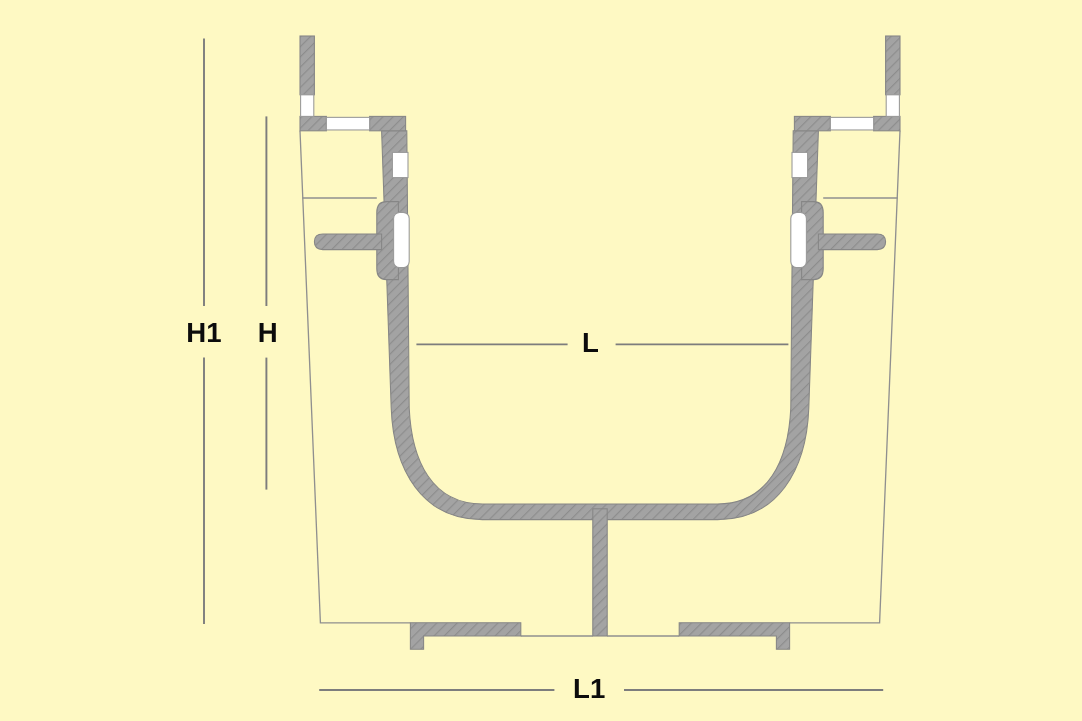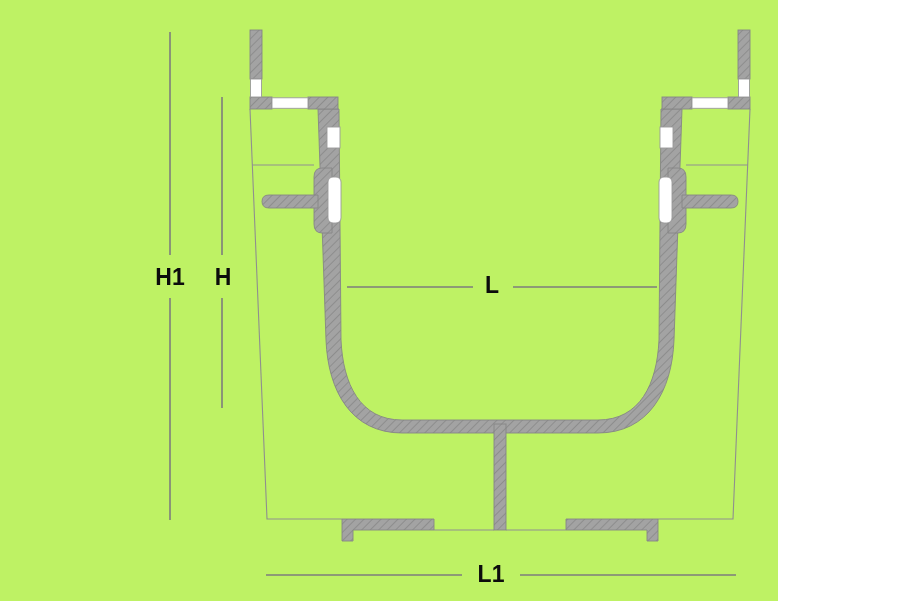--- a/index.html
+++ b/index.html
@@ -3,23 +3,23 @@
 <meta charset="utf-8">
 <style>
   html, body {
     margin: 0;
     padding: 0;
     background: #ffffff;
     font-family: "Liberation Sans", sans-serif;
   }
   .stage {
     position: relative;
-    width: 778px;
+    width: 902px;
     height: 601px;
-    background: #bef264;
+    background: #fef9c3;
     overflow: hidden;
   }
   svg { display: block; }
   .dim-label {
     font-family: "Liberation Sans", sans-serif;
     font-weight: bold;
     font-size: 23px;
     fill: #0c0c0c;
   }
   .dim-line {

